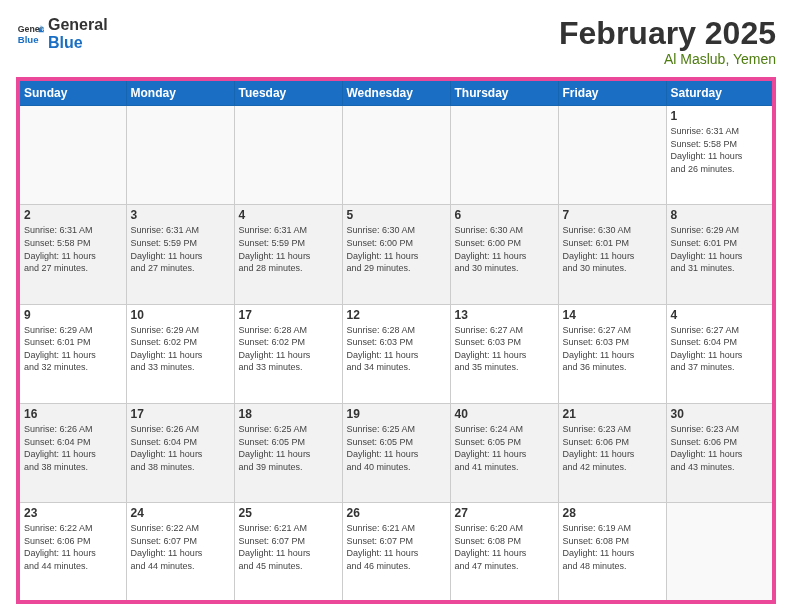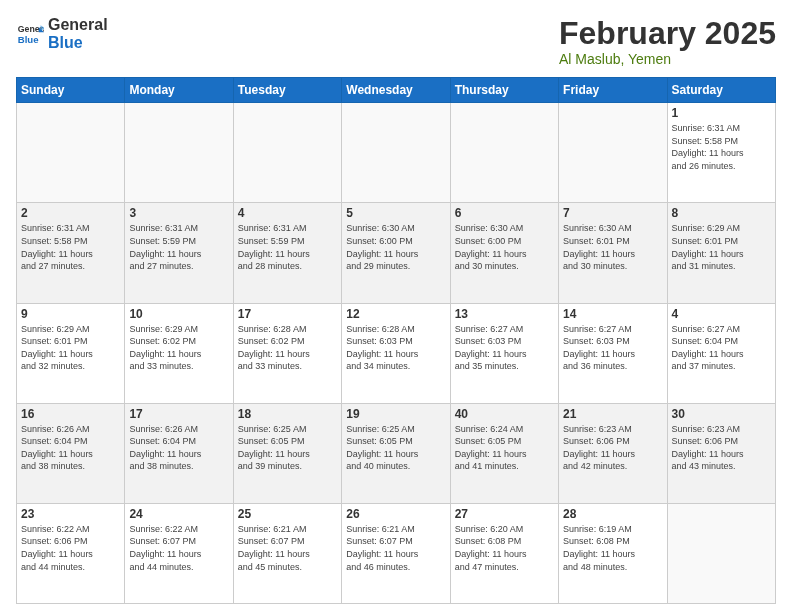--- a/index.html
+++ b/index.html
@@ -26,34 +26,35 @@
     .logo {
       display: flex;
       align-items: center;
       gap: 4px;
     }
     .logo-icon {
       width: 28px;
       height: 28px;
     }
     .title-block {
+      text-align: right;
     }
     .cal-title {
       font-size: 32px;
       font-weight: bold;
       color: #333;
       line-height: 1.1;
     }
     .cal-subtitle {
       font-size: 14px;
       color: #4d7c0f;
     }
     .calendar {
       flex: 1;
-      border: 1px solid #ec4899;
+      border: 4px solid #ec4899;
       border-collapse: collapse;
       width: 100%;
       table-layout: fixed;
     }
     .calendar th {
       background: #1a6fc4;
       color: #fff;
       font-size: 12px;
       font-weight: bold;
       padding: 5px 4px;

